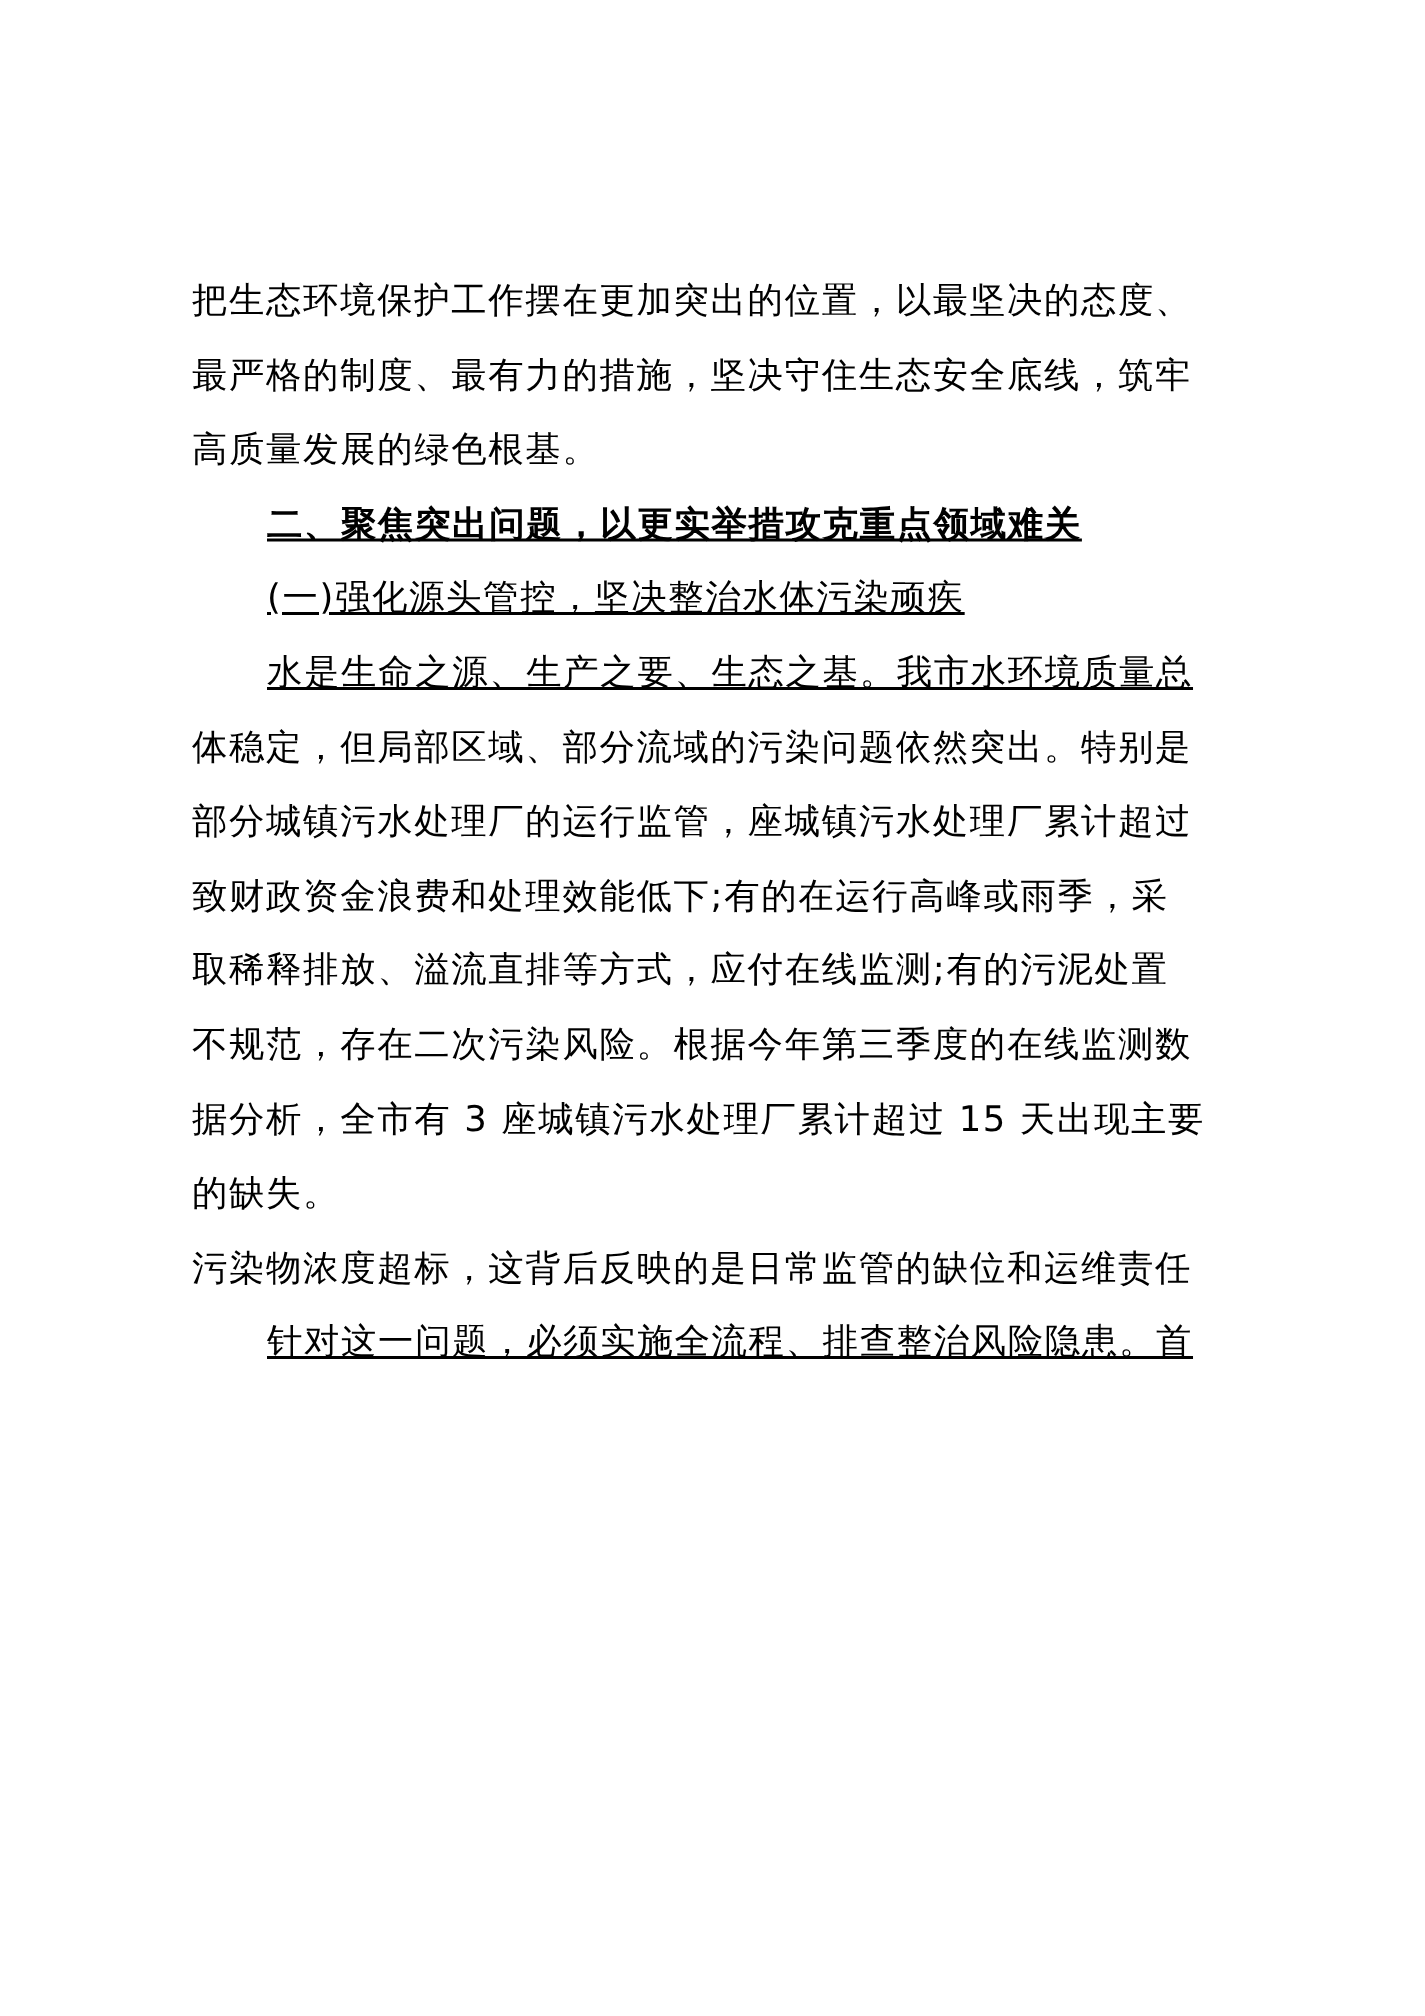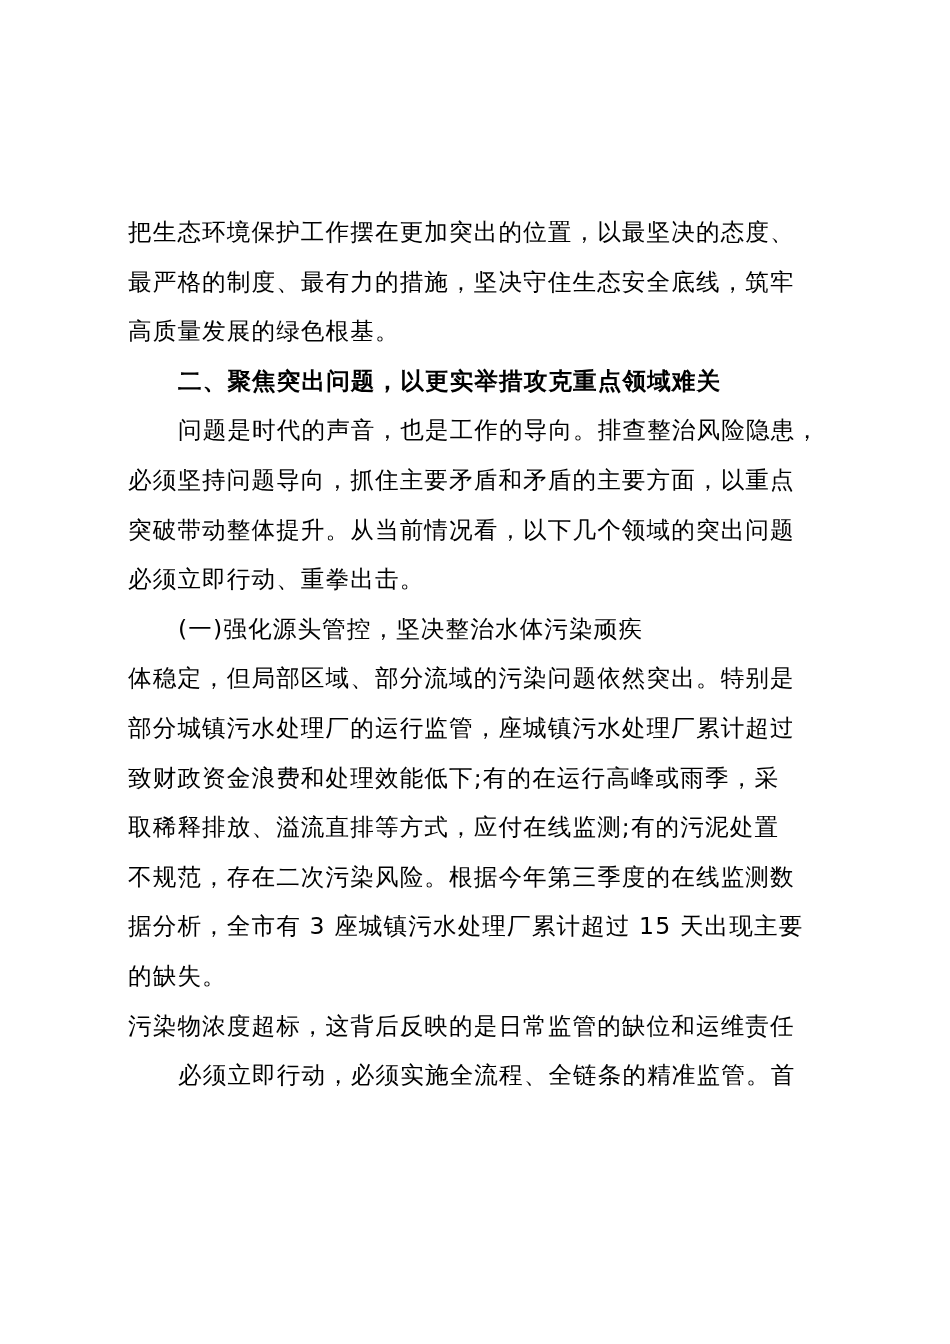--- a/index.html
+++ b/index.html
@@ -11,71 +11,67 @@
       width: 950px;
       height: 1344px;
       position: relative;
       overflow: hidden;
       font-family: "DejaVu Sans", "Liberation Sans", sans-serif;
       color: #000000;
     }
     .page {
       position: absolute;
       left: 128px;
-      top: 208px;
+      top: 176px;
       width: 700px;
     }
     .line {
       height: 49.6px;
       line-height: 49.6px;
       font-size: 23.6px;
       white-space: nowrap;
       letter-spacing: 1.1px;
     }
     .indent {
       padding-left: 50px;
+      text-decoration: underline;
     }
     .bold {
       font-weight: bold;
     }
   </style>
 </head>
 <body>
 
 <div class="page">
 
   <div>
     <div class="line">把生态环境保护工作摆在更加突出的位置，以最坚决的态度、</div>
     <div class="line">最严格的制度、最有力的措施，坚决守住生态安全底线，筑牢</div>
     <div class="line">高质量发展的绿色根基。</div>
   </div>
 
   <div>
     <div class="line indent bold">二、聚焦突出问题，以更实举措攻克重点领域难关</div>
   </div>
 
-  <div>
-    <div class="line indent">问题是时代的声音，也是工作的导向。排查整治风险隐患，</div>
-    <div class="line">必须坚持问题导向，抓住主要矛盾和矛盾的主要方面，以重点</div>
-    <div class="line">突破带动整体提升。从当前情况看，以下几个领域的突出问题</div>
-    <div class="line">必须立即行动、重拳出击。</div>
-  </div>
 
   <div>
     <div class="line indent">(一)强化源头管控，坚决整治水体污染顽疾</div>
   </div>
 
   <div>
+    <div class="line indent">水是生命之源、生产之要、生态之基。我市水环境质量总</div>
     <div class="line">体稳定，但局部区域、部分流域的污染问题依然突出。特别是</div>
     <div class="line">部分城镇污水处理厂的运行监管，座城镇污水处理厂累计超过</div>
     <div class="line">致财政资金浪费和处理效能低下;有的在运行高峰或雨季，采</div>
     <div class="line">取稀释排放、溢流直排等方式，应付在线监测;有的污泥处置</div>
     <div class="line">不规范，存在二次污染风险。根据今年第三季度的在线监测数</div>
     <div class="line">据分析，全市有 3 座城镇污水处理厂累计超过 15 天出现主要</div>
     <div class="line">的缺失。</div>
     <div class="line">污染物浓度超标，这背后反映的是日常监管的缺位和运维责任</div>
   </div>
 
   <div>
-    <div class="line indent">必须立即行动，必须实施全流程、全链条的精准监管。首</div>
+    <div class="line indent">针对这一问题，必须实施全流程、排查整治风险隐患。首</div>
   </div>
 
 </div>
 
 </body></html>

